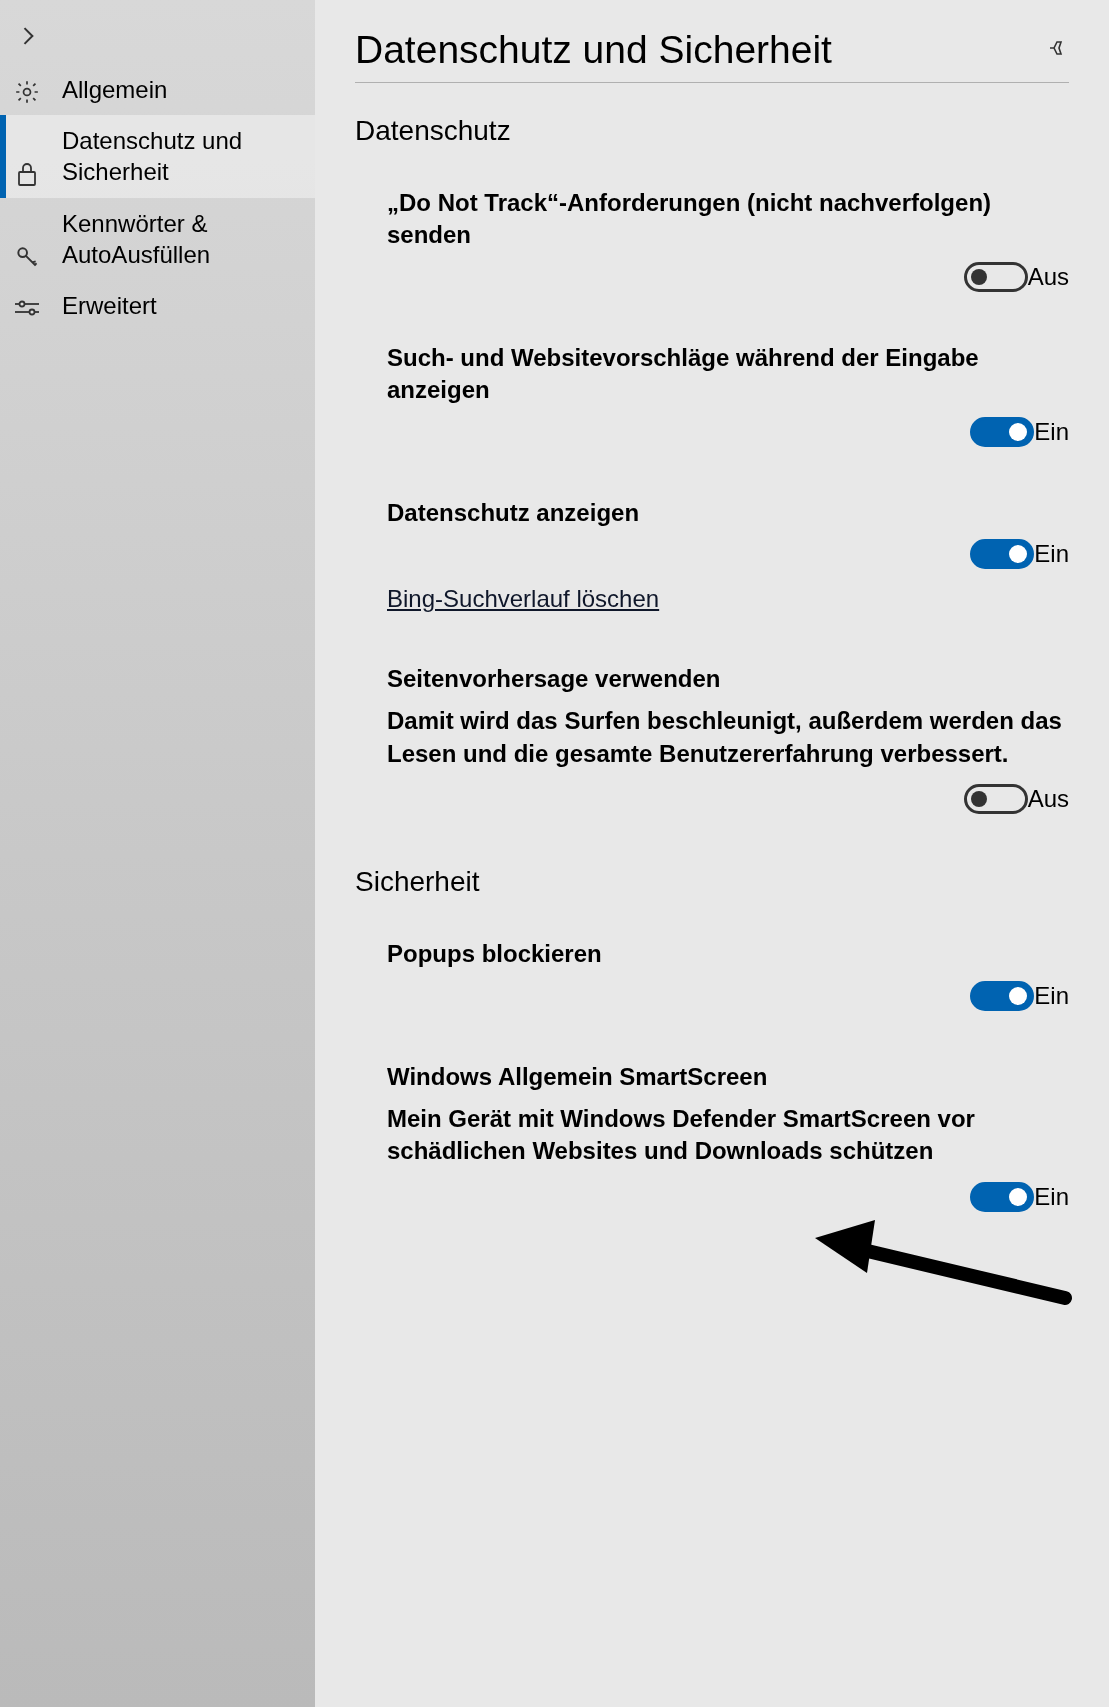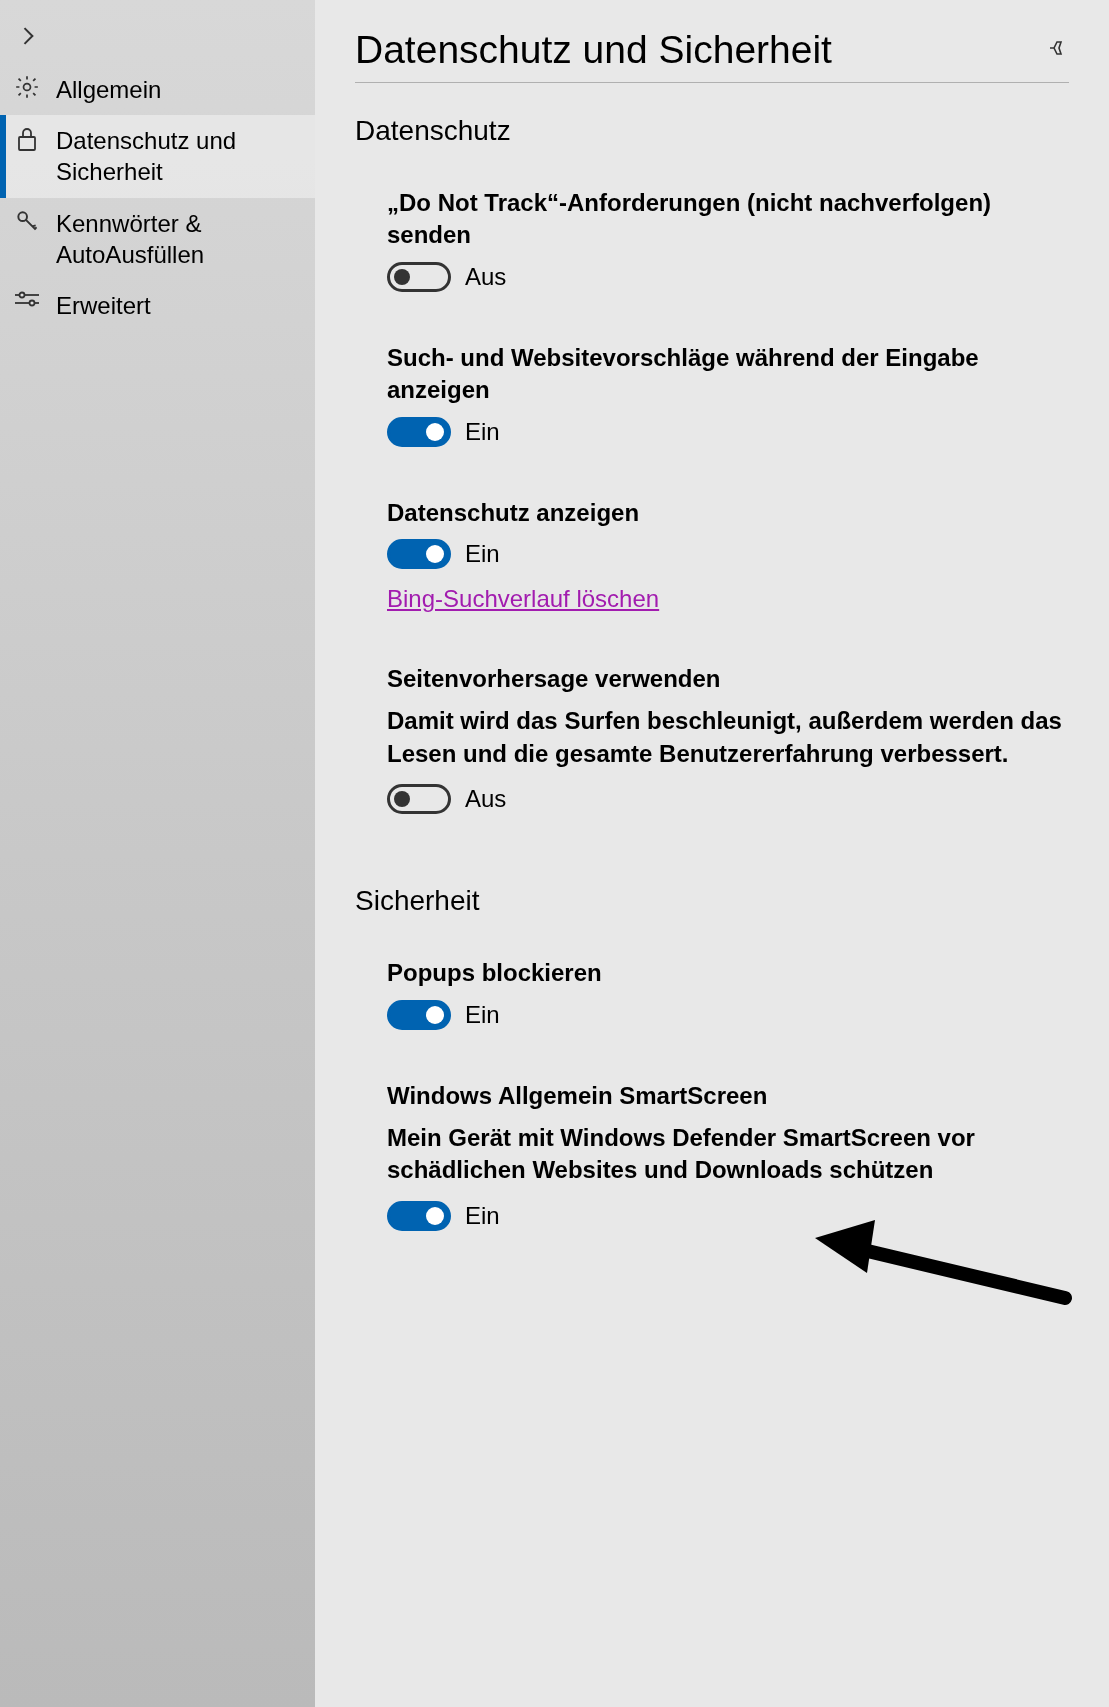--- a/index.html
+++ b/index.html
@@ -20,25 +20,25 @@
     position: relative;
   }
   .expand-row {
     height: 52px;
     display: flex;
     align-items: center;
     padding-left: 20px;
   }
   .nav-item {
     display: flex;
-    align-items: flex-start;
+    align-items: flex-end;
     padding: 10px 14px 10px 12px;
     font-size: 24px;
     line-height: 1.3;
-    gap: 14px;
+    gap: 20px;
     position: relative;
     cursor: pointer;
   }
   .nav-item.active {
     background: rgba(255,255,255,0.4);
   }
   .nav-item.active::before {
     content: "";
     position: absolute;
     left: 0; top: 0; bottom: 0;
@@ -93,22 +93,23 @@
   }
   .setting-desc {
     font-size: 24px;
     font-weight: 700;
     line-height: 1.35;
     margin-bottom: 14px;
   }
   .toggle-row {
     display: flex;
     align-items: center;
-    gap: 14px;
+    gap: 0;
     margin-top: 10px;
+    justify-content: flex-end;
   }
   .toggle {
     width: 64px;
     height: 30px;
     border-radius: 15px;
     position: relative;
     cursor: pointer;
   }
   .toggle.off {
     background: transparent;
@@ -131,21 +132,21 @@
     width: 18px; height: 18px;
     border-radius: 50%;
     background: #fff;
     right: 4px; top: 50%;
     transform: translateY(-50%);
   }
   .toggle-state {
     font-size: 24px;
   }
   .link {
-    color: #a21caf;
+    color: #0f172a;
     text-decoration: underline;
     font-size: 24px;
     display: inline-block;
     margin-top: 16px;
     cursor: pointer;
   }
   
   .arrow-overlay {
     position: absolute;
     left: 500px;
@@ -256,21 +257,21 @@
     <div class="setting-label">Seitenvorhersage verwenden</div>
     <div class="setting-desc">Damit wird das Surfen beschleunigt, außerdem werden das Lesen und die gesamte Benutzererfahrung verbessert.</div>
     <div class="toggle-row">
       <div class="toggle off">
           <div class="knob"></div>
         </div>
       <span class="toggle-state">Aus</span>
     </div>
   </div>
 
-  <h2 class="section-heading" style="margin-top:71px">Sicherheit</h2>
+  <h2 class="section-heading" style="margin-top:52px">Sicherheit</h2>
 
   <div class="setting">
     <div class="setting-label">Popups blockieren</div>
     <div class="toggle-row">
       <div class="toggle on">
           <div class="knob"></div>
         </div>
       <span class="toggle-state">Ein</span>
     </div>
   </div>

